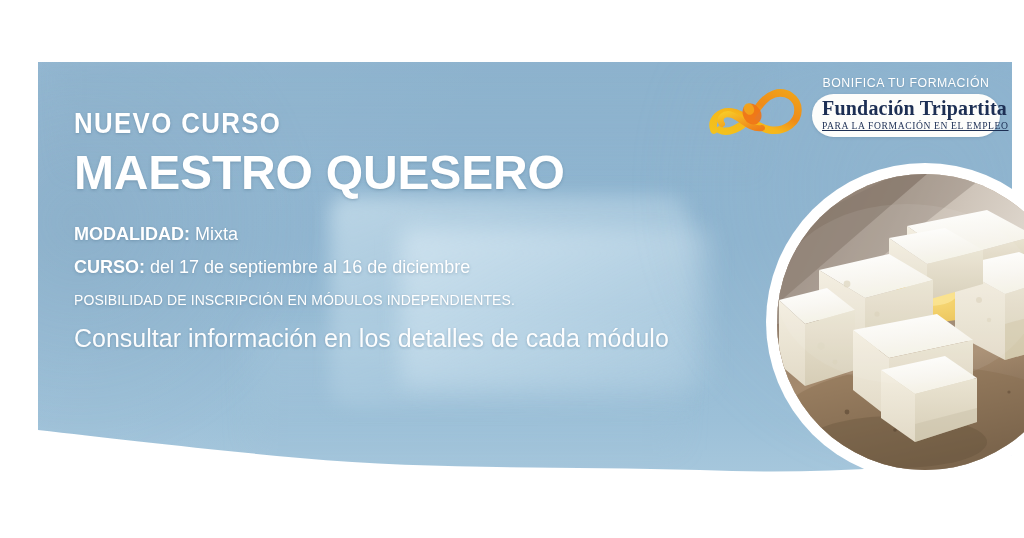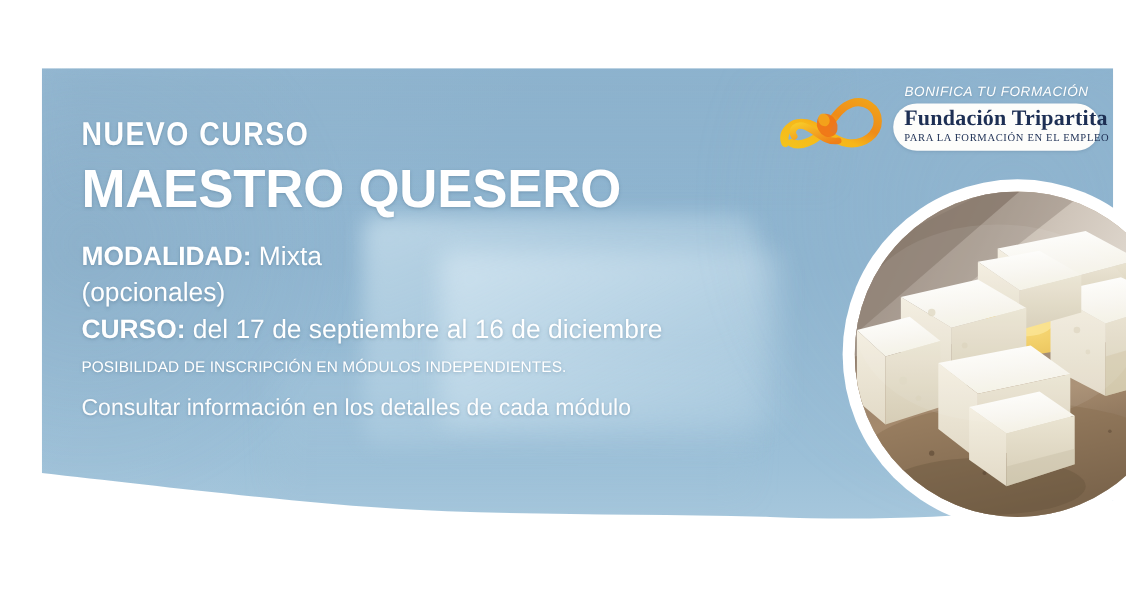--- a/index.html
+++ b/index.html
@@ -116,36 +116,36 @@
     font-weight: 700;
     font-size: 49px;
     letter-spacing: -0.2px;
     line-height: 1;
     margin: 0 0 22px 0;
     transform: scaleX(0.98);
     transform-origin: left center;
   }
 
   .line {
-    font-size: 24px;
+    font-size: 18px;
     line-height: 30px;
     margin: 0 0 3px 0;
     white-space: nowrap;
     font-weight: 400;
   }
   .line .lbl { font-weight: 700; }
   .line.allcaps {
     font-weight: 400;
     font-size: 14px;
     letter-spacing: 0.1px;
     margin-top: 0;
   }
   .line.soft {
     font-weight: 400;
-    font-size: 21px;
+    font-size: 25px;
     margin-top: 8px;
     opacity: 0.97;
   }
 
   
   #logo-block {
     position: absolute;
     left: 708px;
     top: 76px;
     width: 292px;
@@ -163,21 +163,20 @@
   }
   #logo-tagline {
     color: #ffffff;
     font-size: 12.3px;
     font-weight: 500;
     letter-spacing: 0.55px;
     text-align: center;
     white-space: nowrap;
     margin: 0 0 4px 0;
     text-shadow: 0 1px 2px rgba(60,95,120,0.30);
-    font-style: italic;
   }
   #logo-pill {
     background: #fdfdfb;
     border-radius: 26px;
     padding: 4px 10px 5px 10px;
     text-align: right;
     box-shadow: 0 1px 3px rgba(50,80,105,0.18);
   }
   #pill-title {
     font-family: "Liberation Serif", serif;
@@ -190,20 +189,21 @@
   }
   #pill-sub {
     font-family: "Liberation Serif", serif;
     font-weight: 400;
     font-size: 9.6px;
     color: #1d2f54;
     letter-spacing: 0.6px;
     line-height: 1.2;
     white-space: nowrap;
     margin-top: 1px;
+    text-decoration: underline;
   }
 
   
   #photo-circle {
     position: absolute;
     left: 766px;
     top: 163px;
     width: 318px;
     height: 318px;
     border-radius: 50%;
@@ -243,21 +243,20 @@
     <div id="copy">
       <div id="eyebrow">NUEVO CURSO</div>
 
       <div id="headline">MAESTRO QUESERO</div>
 
       <div class="line">
         <span class="lbl">MODALIDAD:</span><span> Mixta</span>
       </div>
 
 
-      <div class="line">(opcionales)</div>
 
       <div class="line">
         <span class="lbl">CURSO:</span><span> del 17 de septiembre al 16 de diciembre</span>
       </div>
 
       <div class="line allcaps">POSIBILIDAD DE INSCRIPCIÓN EN MÓDULOS INDEPENDIENTES.</div>
 
       <div class="line soft">Consultar información en los detalles de cada módulo</div>
     </div>
 

